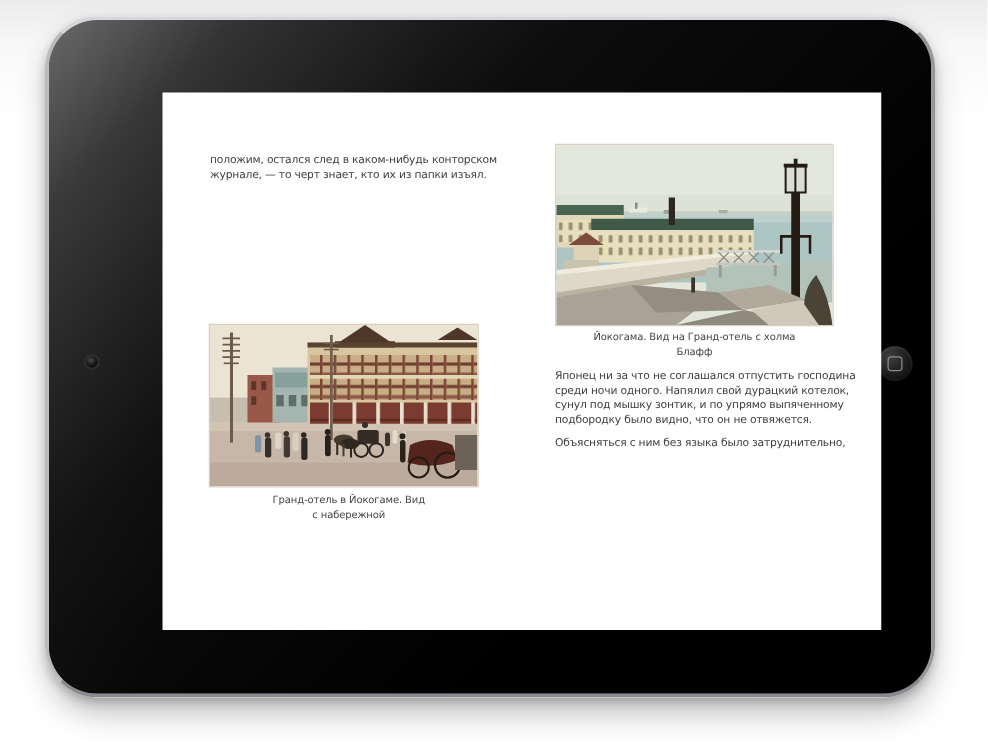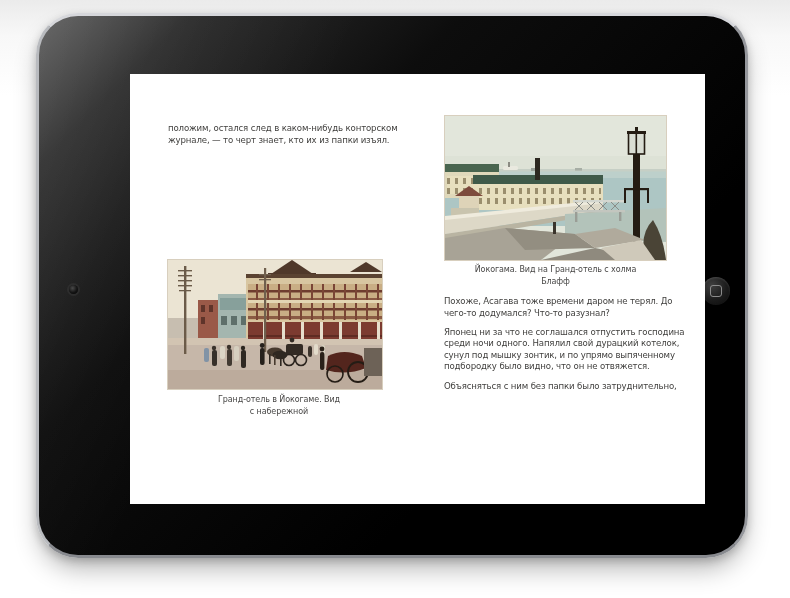--- a/index.html
+++ b/index.html
@@ -238,25 +238,23 @@
             <path d="M200,144 q-6,-26 8,-40 q10,16 13,40 z" fill="#4a4436"></path>
             <path d="M170,144 q2,-12 12,-16 q8,8 8,16 z" fill="#5a5344"></path>
 
             <polygon points="156,132 196,124 210,144 170,144" fill="#cfc9ba"></polygon>
           </svg>
         </div>
         <div class="right-caption caption">Йокогама. Вид на Гранд-отель с холма
 Блафф</div>
 
         <div class="text-block right-text">
-          <p class="para">Похоже, Асагава тоже времени даром не терял. До
-чего-то додумался? Что-то разузнал?</p>
           <p class="para">Японец ни за что не соглашался отпустить господина
 среди ночи одного. Напялил свой дурацкий котелок,
 сунул под мышку зонтик, и по упрямо выпяченному
 подбородку было видно, что он не отвяжется.</p>
-          <p class="para">Объясняться с ним без папки было затруднительно,</p>
+          <p class="para">Объясняться с ним без языка было затруднительно,</p>
         </div>
       </div>
 
     </div>
   </div>
 </div>
 
 </body></html>

